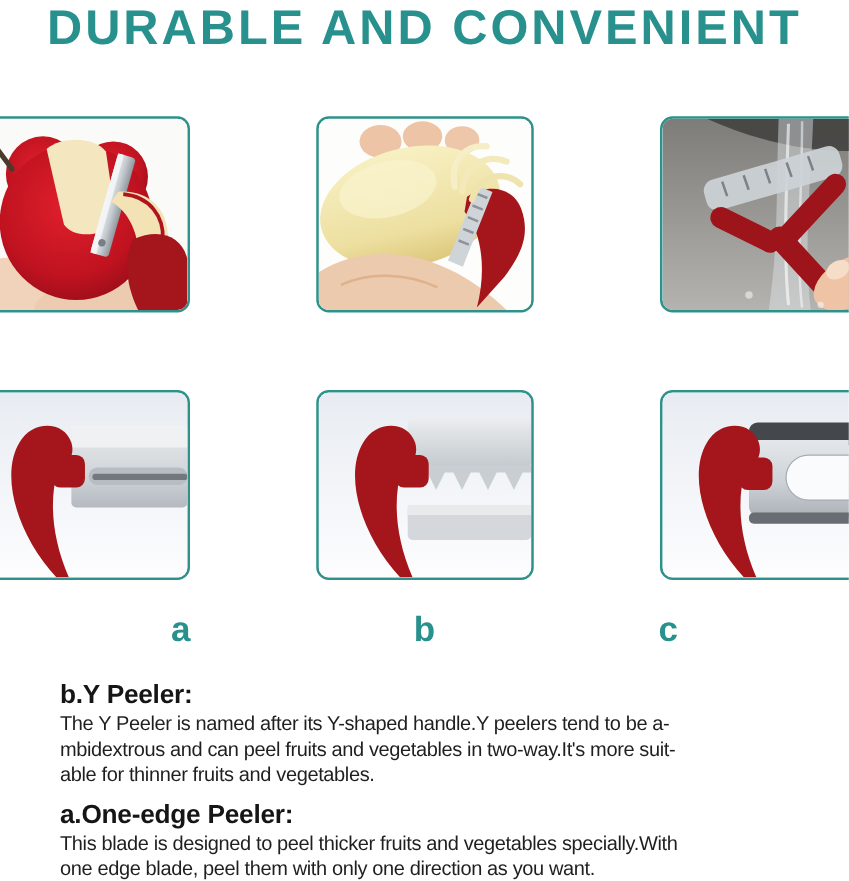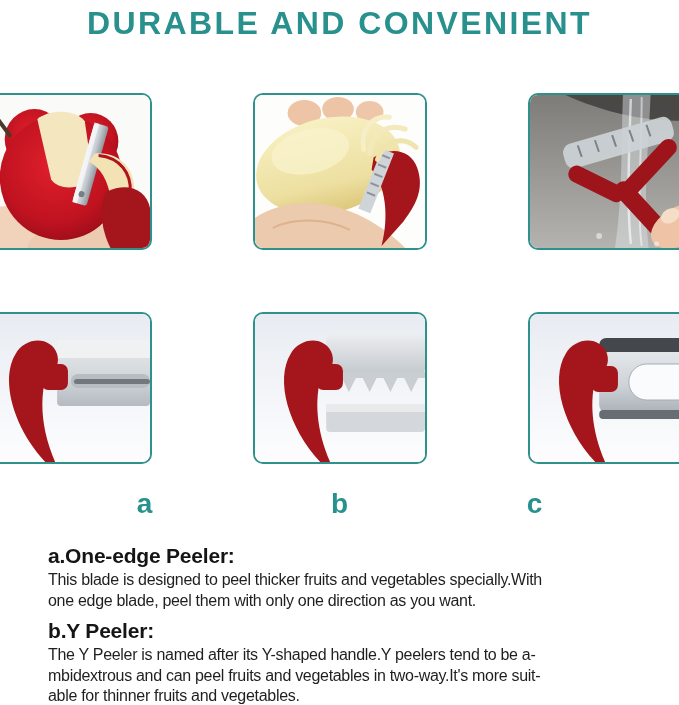--- a/index.html
+++ b/index.html
@@ -2,21 +2,21 @@
 <html><head>
 <meta charset="utf-8">
 <style>
   html,body{margin:0;padding:0;}
   body{
     width:679px;height:705px;overflow:hidden;background:#ffffff;
     font-family:"Liberation Sans", sans-serif;color:#1d1d1d;position:relative;
   }
   .page-title{
     margin:0;padding-top:1px;line-height:44px;text-align:center;
-    font-size:32px;font-weight:700;letter-spacing:2.4px;color:#28918e;
+    font-size:39px;font-weight:700;letter-spacing:2.4px;color:#28918e;
     white-space:nowrap;
   }
   .gallery{margin-top:32px;}
   .tile-row{display:flex;justify-content:center;gap:21px;}
   .tile-row.second{margin-top:30px;}
   .tile{
     width:174px;height:157px;box-sizing:border-box;border:2px solid #2f918c;
     border-radius:10px;overflow:hidden;background:#fff;flex:0 0 auto;
   }
   .tile-row.second .tile{height:152px;}
@@ -209,24 +209,24 @@
 
   <div class="labels-row">
     <div class="col-label">a</div>
     <div class="col-label">b</div>
     <div class="col-label">c</div>
   </div>
 </div>
 
 <div class="text-block">
   <div class="section">
-    <h2 class="section-heading">a.One-edge Peeler:</h2>
-    <p class="section-body">This blade is designed to peel thicker fruits and vegetables specially.With
-one edge blade, peel them with only one direction as you want.</p>
-  </div>
-  <div class="section">
     <h2 class="section-heading">b.Y Peeler:</h2>
     <p class="section-body">The Y Peeler is named after its Y-shaped handle.Y peelers tend to be a-
 mbidextrous and can peel fruits and vegetables in two-way.It's more suit-
 able for thinner fruits and vegetables.</p>
   </div>
+  <div class="section">
+    <h2 class="section-heading">a.One-edge Peeler:</h2>
+    <p class="section-body">This blade is designed to peel thicker fruits and vegetables specially.With
+one edge blade, peel them with only one direction as you want.</p>
+  </div>
 
 </div>
 
 </body></html>

